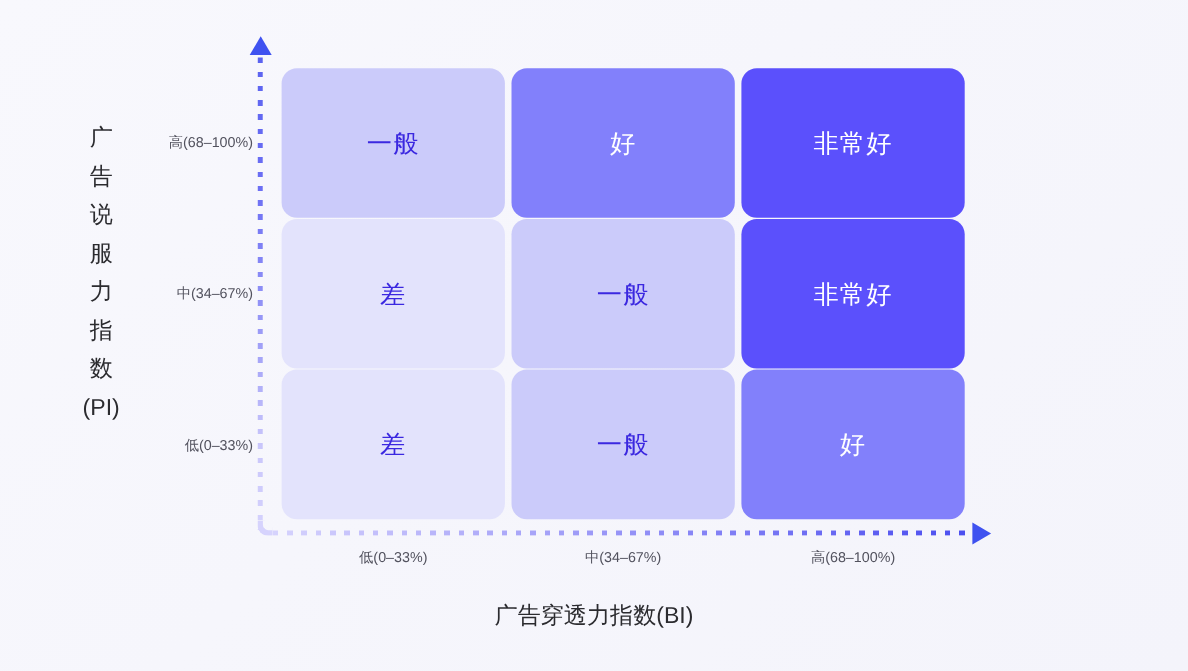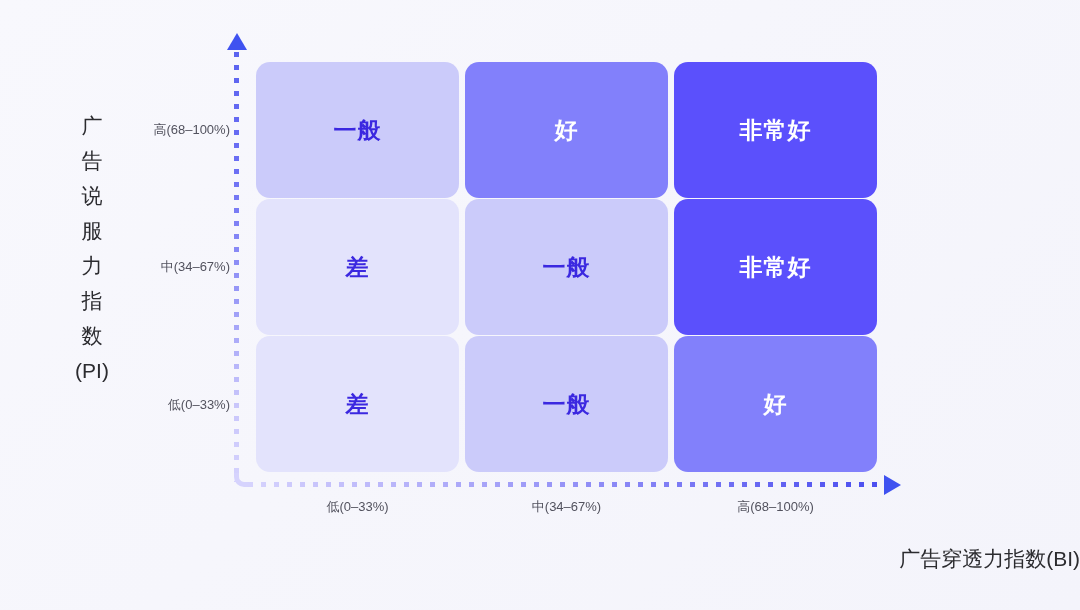--- a/index.html
+++ b/index.html
@@ -34,21 +34,21 @@
     user-select: none;
   }
   .y-axis-title .ch { display: block; }
 
   
   .x-axis-title {
     position: absolute;
     left: 0;
     top: 545px;
     width: 1080px;
-    text-align: right;
+    text-align: center;
     color: #2b2b2f;
     font-size: 21px;
     font-weight: 500;
   }
 
   
   .y-tick {
     position: absolute;
     right: 0;
     width: 120px;
@@ -159,21 +159,21 @@
     grid-template-rows: repeat(3, 136px);
     column-gap: 6px;
     row-gap: 1px;
   }
   .cell {
     border-radius: 14px;
     display: flex;
     align-items: center;
     justify-content: center;
     font-size: 23px;
-    font-weight: 700;
+    font-weight: 400;
     letter-spacing: 1px;
   }
   .cell .cell-label { pointer-events: none; }
 </style>
 </head>
 <body>
 
 <div id="stage">
 
   <div class="y-axis-title" id="y-axis-title">

